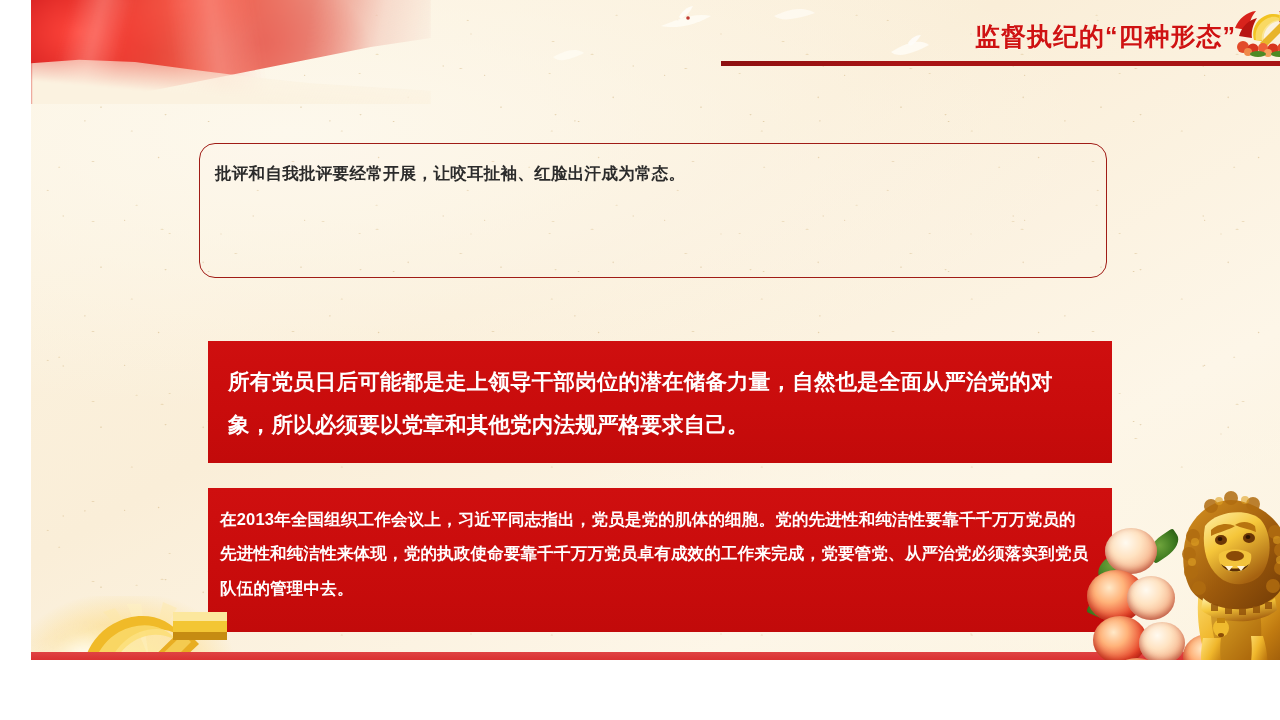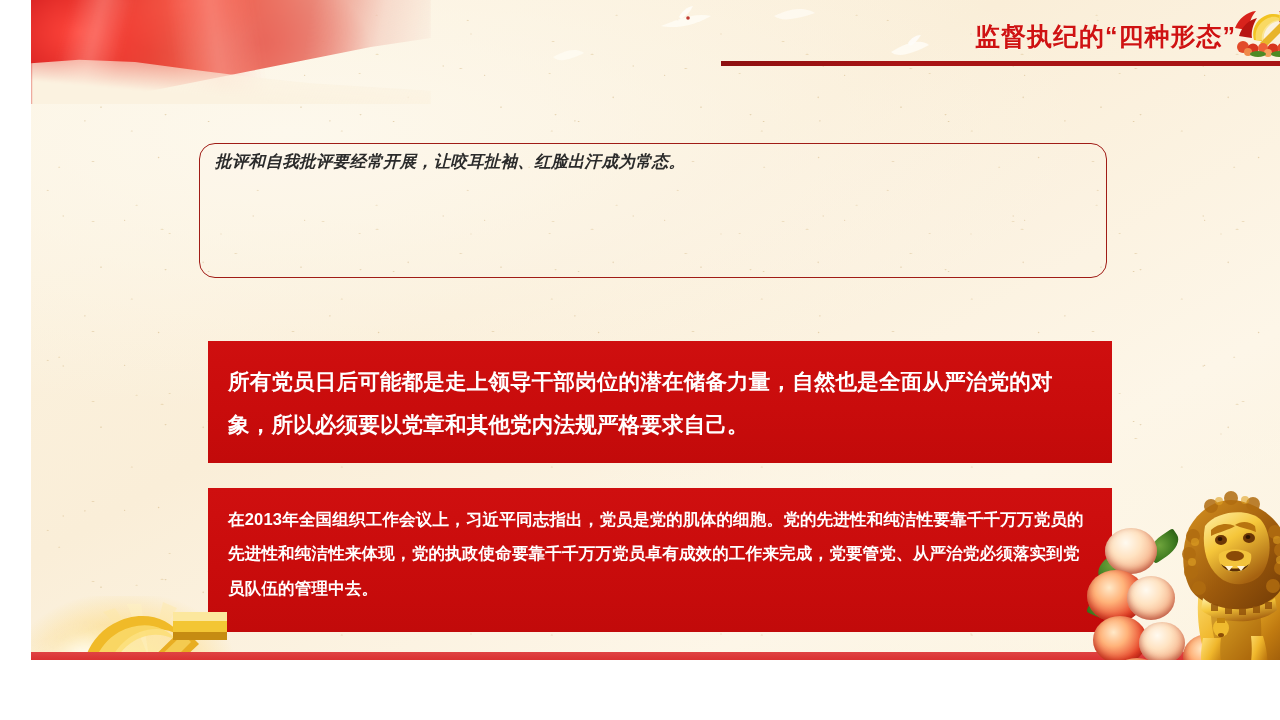--- a/index.html
+++ b/index.html
@@ -129,23 +129,22 @@
     position: absolute;
     left: 168px; top: 143px;
     width: 908px; height: 135px;
     display: flex;
     gap: 22px;
   }
   .card {
     flex: 1 1 0;
     border: 1.6px solid #a01c16;
     border-radius: 16px;
-    padding: 4px 13px 10px 15px;
+    padding: 16px 13px 10px 15px;
     background: rgba(253,246,232,0.10);
-    font-style: italic;
   }
   .card-text {
     font-size: 16.5px;
     font-weight: bold;
     line-height: 1.62;
     color: #2b2b2b;
     letter-spacing: 0.3px;
   }
 
   
@@ -161,21 +160,21 @@
     padding: 20px 22px 0 20px;
   }
   #banner-main .banner-text {
     font-size: 21.5px;
     font-weight: bold;
     line-height: 1.98;
     letter-spacing: 0.2px;
   }
   #banner-quote {
     top: 488px; height: 144px;
-    padding: 14px 20px 0 20px;
+    padding: 14px 20px 0 12px;
   }
   #banner-quote .banner-text {
     font-size: 16.5px;
     font-weight: bold;
     line-height: 2.08;
     letter-spacing: 0.2px;
   }
 
   
   .footer-bar {

